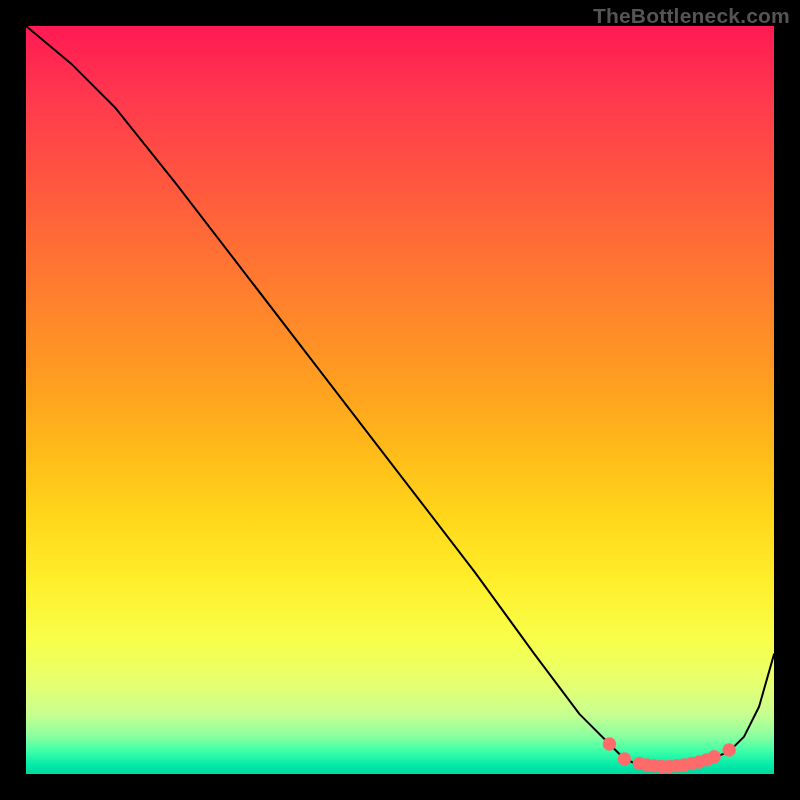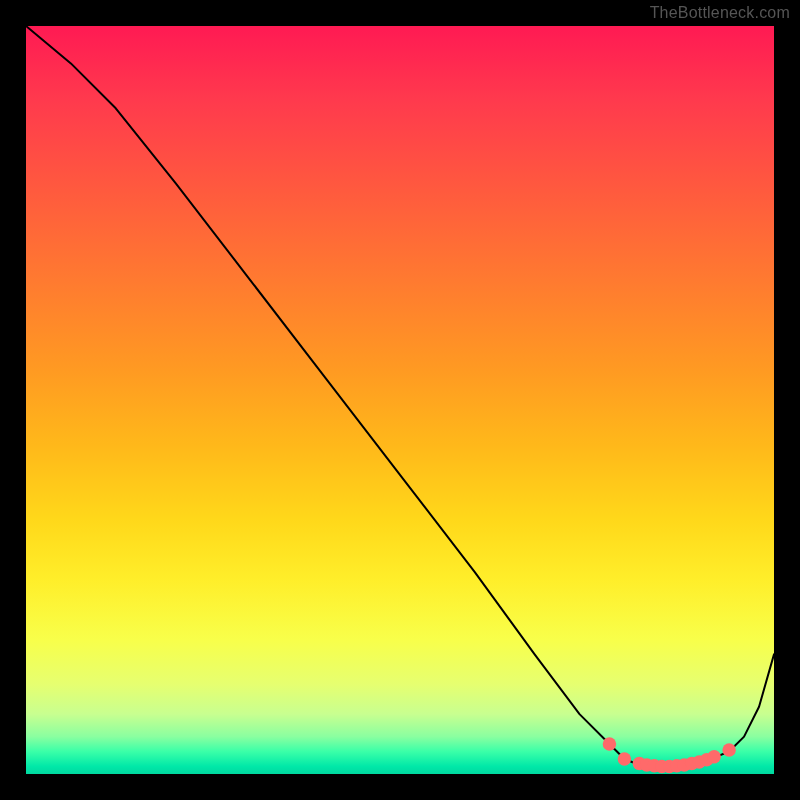--- a/index.html
+++ b/index.html
@@ -15,22 +15,22 @@
     position: relative;
     width: 800px;
     height: 800px;
     background: #000;
   }
   .watermark {
     position: absolute;
     top: 4px;
     right: 10px;
     color: #555;
-    font-size: 16px;
-    font-weight: 400;
+    font-size: 21px;
+    font-weight: 700;
     letter-spacing: 0.2px;
     z-index: 10;
     margin-left: 48px;
   }
   .plot {
     position: absolute;
     left: 26px;
     top: 26px;
     width: 748px;
     height: 748px;

